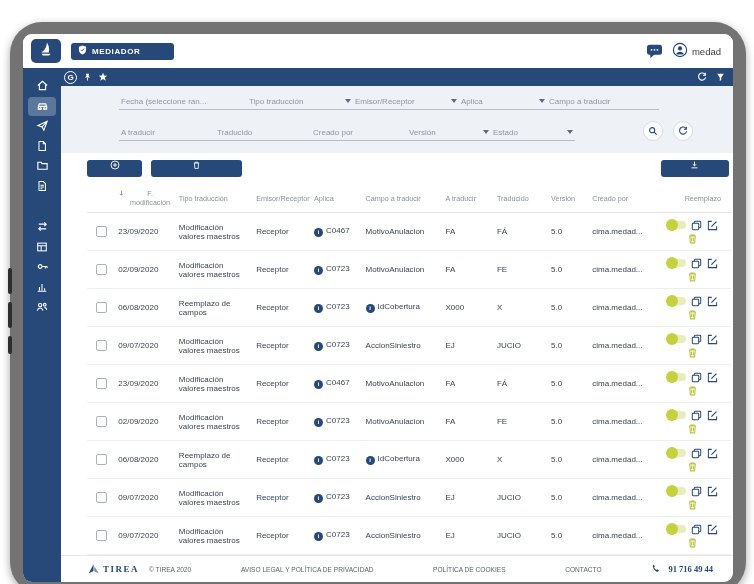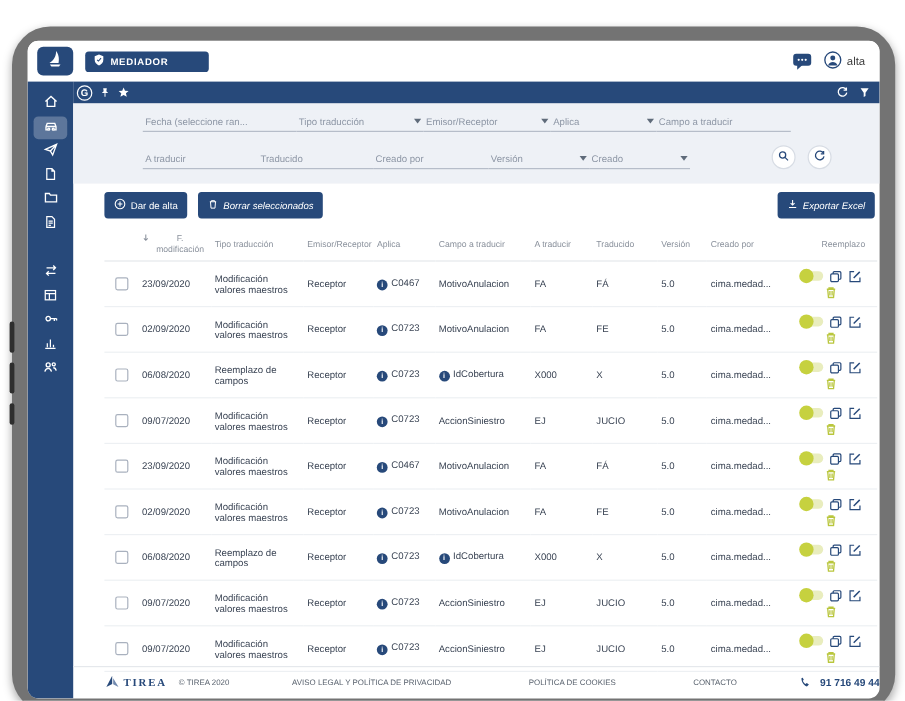--- a/index.html
+++ b/index.html
@@ -70,22 +70,22 @@
   .caret{width:0;height:0;border-left:3px solid transparent;border-right:3px solid transparent;
     border-top:4px solid #5f6b7a;}
   .f-iconbtns{margin-left:auto;display:flex;gap:10px;align-items:center;}
   .round-btn{width:20px;height:20px;border-radius:50%;background:#fff;
     border:1px solid #d7dce4;display:flex;align-items:center;justify-content:center;cursor:pointer;}
 
   
   .content{flex:1;min-height:0;display:flex;flex-direction:column;padding:0 2px 0 26px;}
   .actions-row{display:flex;align-items:center;padding:7px 2px 7px 0;}
   .btn{background:var(--navy);color:#fff;border:none;border-radius:3px;height:17px;
-    display:flex;align-items:center;gap:4px;padding:11px 8px;font-size:8px;cursor:pointer;
-    font-family:"Liberation Sans", sans-serif;}
+    display:flex;align-items:center;gap:4px;padding:0 8px;font-size:8px;cursor:pointer;
+    font-family:"Liberation Sans", sans-serif;flex-direction:column;}
   .btn + .btn{margin-left:9px;font-style:italic;}
   .btn.export{margin-left:auto;}
 
   table{width:100%;border-collapse:collapse;table-layout:fixed;}
   thead th{font-size:7.2px;color:var(--muted);font-weight:normal;text-align:left;
     padding:5px 3px;border-bottom:1px solid var(--line);white-space:nowrap;overflow:hidden;}
   thead th.wrap{white-space:normal;text-align:center;}
   tbody td{font-size:8px;color:var(--text);padding:3px 3px;border-bottom:1px solid #edf0f3;
     height:38px;vertical-align:middle;overflow:hidden;}
   .sort-wrap{display:inline-flex;align-items:flex-start;gap:2px;}
@@ -97,28 +97,28 @@
   .acts{display:flex;flex-direction:column;align-items:center;gap:2px;}
   .acts-top{display:flex;align-items:center;gap:5px;}
   .toggle{width:19px;height:8px;border-radius:5px;background:var(--accent-light);
     position:relative;cursor:pointer;display:inline-block;}
   .toggle::after{content:"";position:absolute;left:-1px;top:-2px;width:12px;height:12px;
     border-radius:50%;background:var(--accent);}
   .act-ic{display:inline-flex;cursor:pointer;line-height:0;}
 
   
   .footerbar{flex:0 0 auto;height:27px;border-top:1px solid var(--line);display:flex;
-    align-items:center;padding:0 0 0 26px;font-size:6.6px;color:#59626e;}
+    align-items:center;padding:0 20px 0 26px;font-size:6.6px;color:#59626e;}
   .f-logo{display:flex;align-items:center;gap:3px;margin-right:10px;}
   .brand{color:var(--navy);font-weight:bold;font-size:9px;letter-spacing:1.5px;
     font-family:"Liberation Serif", serif;}
   .f-links{flex:1;display:flex;justify-content:space-around;align-items:center;padding:0 20px;}
   .f-link{cursor:pointer;}
   .phone{margin-left:auto;display:flex;align-items:center;gap:8px;color:var(--navy);
-    font-weight:bold;font-size:8.5px;}
+    font-weight:bold;font-size:8.5px;font-family:Liberation Serif, serif;}
 </style>
 </head>
 <body>
 
 <div class="tablet">
   <span class="bump b1"></span>
   <span class="bump b2"></span>
   <span class="bump b3"></span>
 
   <div class="screen">
@@ -152,21 +152,21 @@
             </svg>
         </span>
         <div class="user-chip">
           <span>
             <svg width="16" height="16" viewBox="0 0 20 20">
                 <circle cx="10" cy="10" r="8.3" fill="none" stroke="#27497a" stroke-width="1.4"></circle>
                 <circle cx="10" cy="8" r="2.6" fill="#27497a"></circle>
                 <path d="M5 15.6 C6.2 13 8 12.2 10 12.2 C12 12.2 13.8 13 15 15.6" fill="#27497a"></path>
               </svg>
           </span>
-          <span>alta</span>
+          <span>medad</span>
         </div>
       </div>
     </header>
 
     <div class="body-row">
 
       <aside class="sidebar">
         <div class="side-item">
           <span><svg width="13" height="13" viewBox="0 0 14 14" fill="none" stroke="#fff" stroke-width="1.2">
                 <path d="M2 7 L7 2.5 L12 7 M3.6 6.3 V11.5 H10.4 V6.3"></path>
@@ -292,21 +292,21 @@
                 <span>Traducido</span>
               </div>
             <div class="f-field" style="width:96px">
                 <span>Creado por</span>
               </div>
             <div class="f-field" style="width:84px">
                 <span>Versión</span>
                 <i class="caret"></i>
               </div>
             <div class="f-field" style="width:84px">
-                <span>Creado</span>
+                <span>Estado</span>
                 <i class="caret"></i>
               </div>
             <span class="f-iconbtns">
               <span class="round-btn">
                 <span><svg width="10" height="10" viewBox="0 0 12 12">
                       <circle cx="5" cy="5" r="3.1" fill="none" stroke="#27497a" stroke-width="1.3"></circle>
                       <path d="M7.4 7.4 L10.4 10.4" stroke="#27497a" stroke-width="1.3"></path>
                     </svg></span>
               </span>
               <span class="round-btn">

